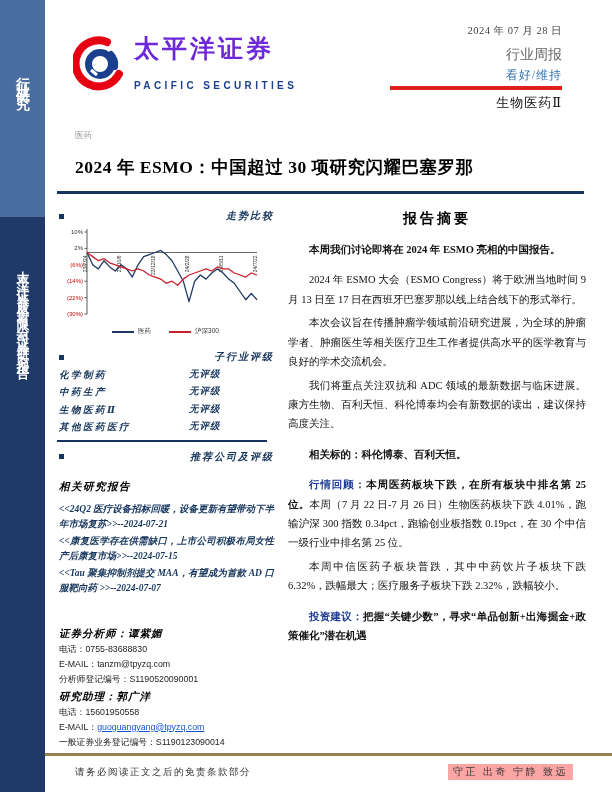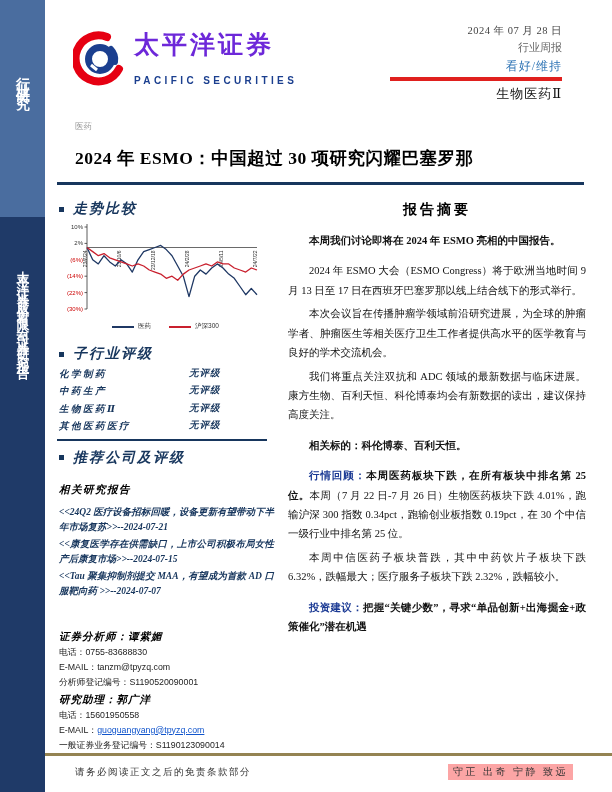--- a/index.html
+++ b/index.html
@@ -15,35 +15,35 @@
 
   
   .main { position:absolute; left:57px; top:0; width:533px; }
 
   .header { display:flex; justify-content:space-between; margin-top:14px; }
   .logo-wrap { display:flex; align-items:center; gap:9px; margin-left:16px; }
   .brand-cn { font-family:"Liberation Sans","DejaVu Sans",sans-serif; font-size:25px; font-weight:bold; color:#6d28d9; letter-spacing:3px; line-height:1.1; }
   .brand-en { font-family:"Liberation Sans","DejaVu Sans",sans-serif; font-size:10px; font-weight:bold; color:#1b3f8f; letter-spacing:3.4px; margin-top:17px; }
   .header-right { text-align:right; margin-top:10px; width:172px; margin-right:28px; }
   .h-date { font-size:10.5px; color:#444; letter-spacing:0.5px; }
-  .h-type { font-size:11px; color:#666; margin-top:2px; }
+  .h-type { font-size:14px; color:#666; margin-top:8px; }
   .h-rating { font-size:12px; color:#2e74b5; margin-top:3px; letter-spacing:1px; }
   .h-redline { height:3.5px; background:#e0201e; margin-top:2px; }
   .h-industry { font-size:13px; color:#111; margin-top:4px; letter-spacing:1px; }
 
   .category { font-size:8.5px; color:#999; margin:18px 0 0 18px; }
   .doc-title { font-size:17.5px; font-weight:bold; color:#000; margin:13px 0 0 18px; letter-spacing:0.5px; }
   .title-rule { height:3.5px; background:#17365d; margin-top:12px; width:527px; }
 
   .columns { display:flex; margin-top:8px; }
   .col-left { width:217px; flex:none; }
   .col-right { flex:1; margin-left:14px; padding-right:4px; }
 
   
-  .sec-head { display:flex; align-items:center; gap:9px; color:#17365d; font-weight:bold; font-style:italic; font-size:14px; margin:7px 0 3px 2px; letter-spacing:2px; }
+  .sec-head { display:flex; align-items:center; gap:25px; color:#17365d; font-weight:bold; font-style:italic; font-size:10px; margin:7px 0 3px 2px; letter-spacing:2px;justify-content:space-between; }
   .bullet { width:5px; height:5px; background:#17365d; display:inline-block; flex:none; }
   .chart-box { margin-top:3px; }
   .legend { display:flex; justify-content:center; gap:18px; font-size:6.5px; color:#333; font-family:"Liberation Sans","DejaVu Sans",sans-serif; margin-top:1px; }
   .legend-item { display:flex; align-items:center; gap:4px; }
   .legend-swatch { width:22px; height:2px; display:inline-block; }
 
   .sub-table { margin:4px 2px 0 2px; font-size:9.5px; color:#17365d; font-weight:bold; font-style:italic; }
   .sub-row { display:flex; margin-bottom:3px; }
   .sub-name { width:96px; letter-spacing:2.5px; line-height:1.5; }
   .sub-rating { margin-left:34px; letter-spacing:1px; }

